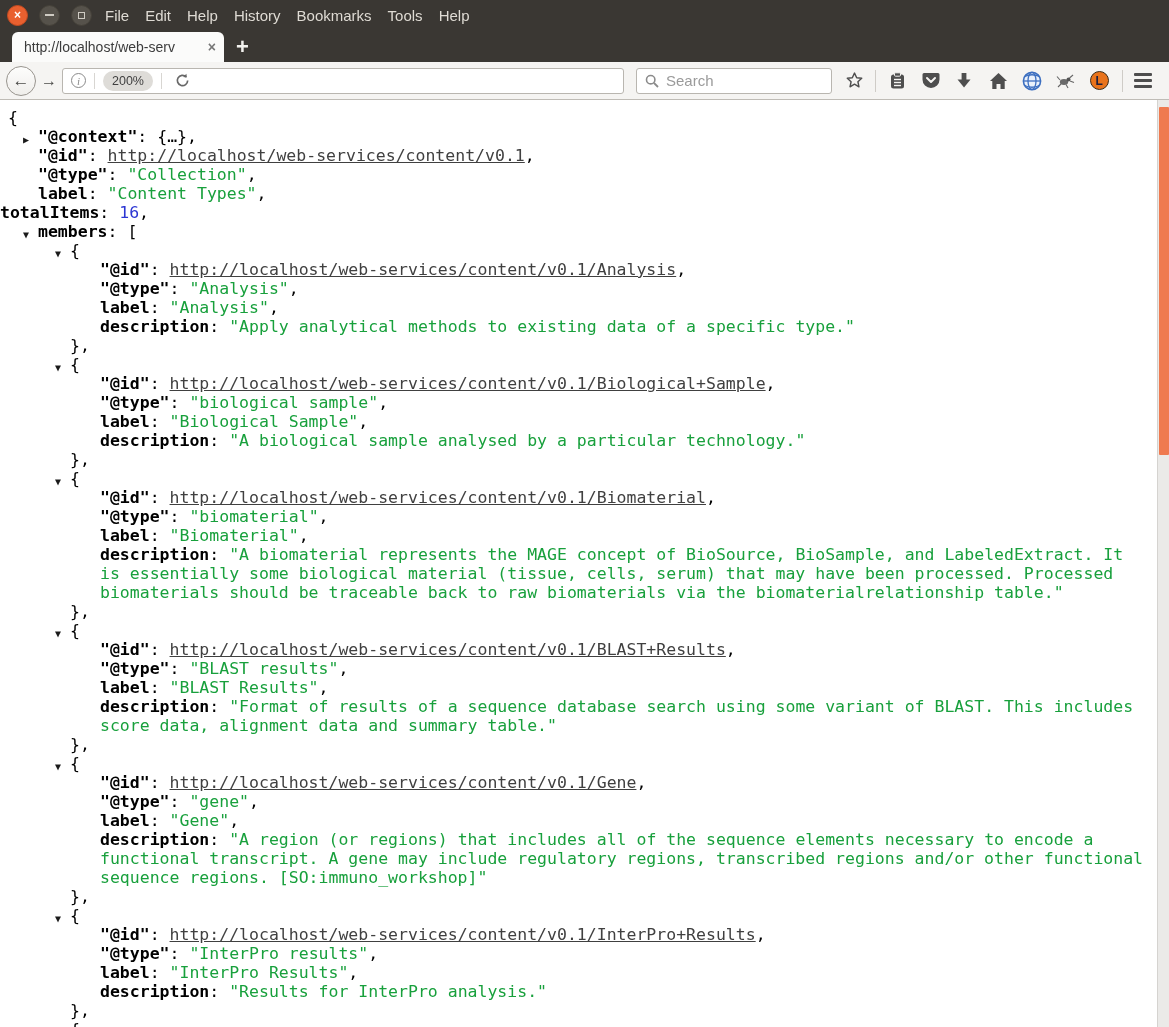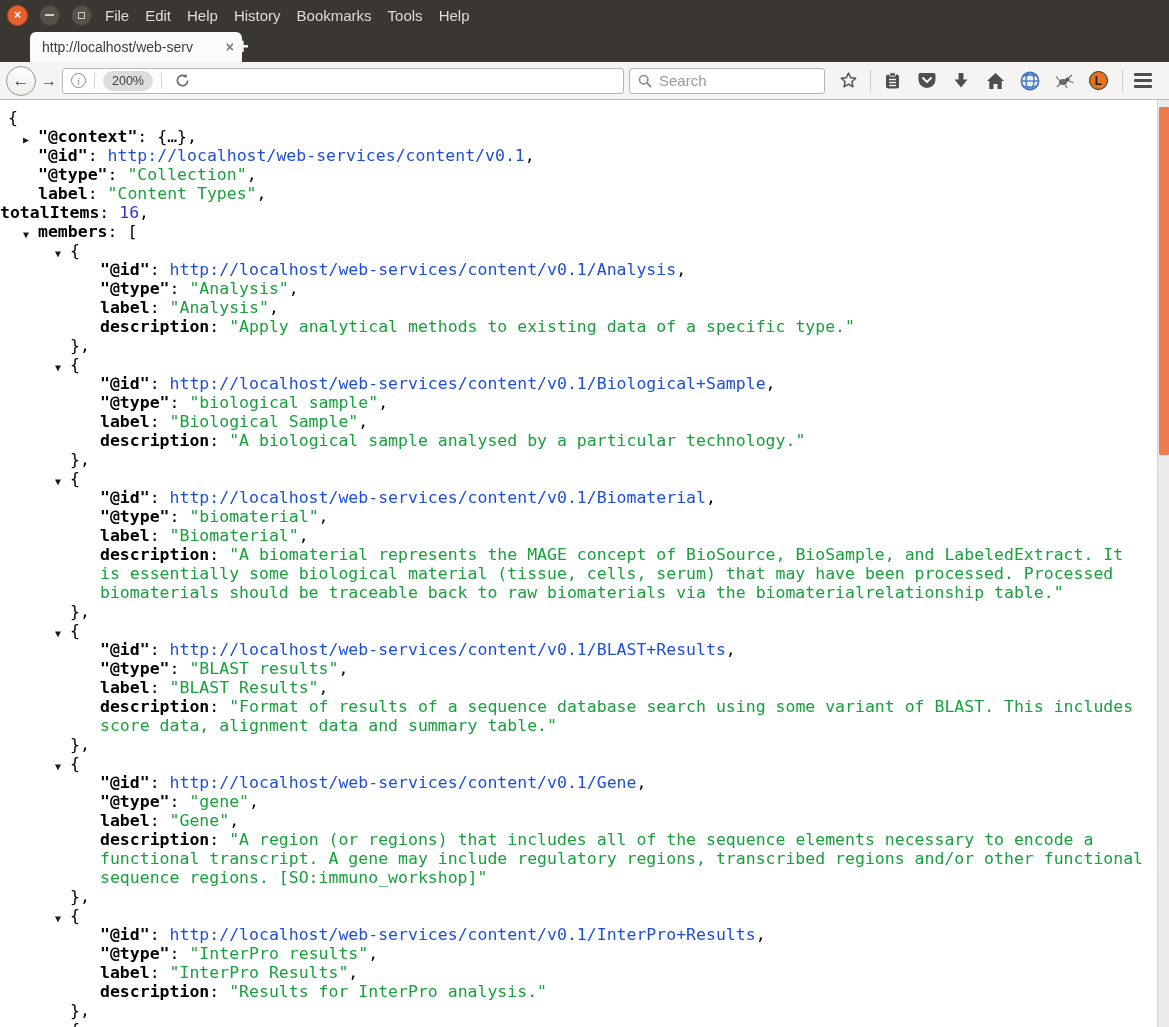--- a/index.html
+++ b/index.html
@@ -13,21 +13,21 @@
           font-size:12px; line-height:1; }
   .wbtn.close { background:#e9602f; border:1px solid #c44a20; color:#fff; font-weight:bold; }
   .wbtn.min, .wbtn.max { background:#56524b; border:1px solid #454139; color:#cfcbc3; }
   .wbtn.max .sq { width:7px; height:7px; border:1.5px solid #cfcbc3; display:block; }
   .wbtn.min .bar { width:9px; height:2px; background:#cfcbc3; display:block; }
   .menubar { display:flex; gap:16px; color:#dfdbd4; font-size:15px; }
   .menu-item { cursor:default; }
 
   
   .tabstrip { height:32px; background:#3a3733; position:relative; }
-  .tab { position:absolute; left:30px; top:2px; width:212px; height:30px; background:#fbfbfa;
+  .tab { position:absolute; left:12px; top:2px; width:212px; height:30px; background:#fbfbfa;
          border-radius:6px 6px 0 0; display:flex; align-items:center; padding:0 8px 0 12px; }
   .tab-title { font-size:14px; color:#3c3c3c; white-space:nowrap; overflow:hidden; flex:1; position:relative; }
   .tab-fade { position:absolute; right:0; top:0; bottom:0; width:24px;
               background:linear-gradient(to right, rgba(251,251,250,0), #fbfbfa); }
   .tab-close { color:#777; font-size:14px; font-weight:bold; margin-left:6px; line-height:1; }
   .newtab { position:absolute; left:236px; top:8px; color:#f2f1ee; font-size:22px; font-weight:bold; line-height:18px; }
 
   
   .navbar { height:38px; background:#f5f4f2; border-bottom:1px solid #bfbcb6;
             display:flex; align-items:center; padding:0 6px; }
@@ -40,21 +40,21 @@
   .info-badge { width:15px; height:15px; border-radius:50%; border:1px solid #8a8a8a; color:#8a8a8a;
                 font-family:"Liberation Serif", serif; font-size:11px; font-style:italic;
                 display:flex; align-items:center; justify-content:center; flex:none; }
   .vsep { width:1px; height:16px; background:#d8d6d2; margin:0 8px; flex:none; }
   .urltext { font-size:15px; white-space:nowrap; overflow:hidden; flex:1; }
   .urltext .host { color:#1b1b1b; }
   .urltext .path { color:#9b9b9b; }
   .zoom-pill { background:#dedcd8; border-radius:10px; height:20px; padding:0 9px; font-size:12.5px;
                color:#3f3f3f; display:flex; align-items:center; flex:none; }
   .searchbar { width:196px; height:26px; background:#fff; border:1px solid #b9b6b0; border-radius:3px;
-               display:flex; align-items:center; padding:0 8px; margin-left:5px; flex:none; }
+               display:flex; align-items:center; padding:0 8px; margin-left:12px; flex:none; }
   .searchbar input { border:none; outline:none; width:140px; font-size:15px; color:#444;
                      font-family:"Liberation Sans", sans-serif; margin-left:7px; background:transparent; }
   .searchbar input::placeholder { color:#9a9a9a; }
   .tb-icons { display:flex; align-items:center; flex:1; justify-content:space-evenly; padding:0 2px; }
   .tb-btn { display:flex; align-items:center; justify-content:center; width:26px; height:26px; }
   .tbsep { width:1px; height:22px; background:#cfccc7; flex:none; }
   .lbadge { width:19px; height:19px; border-radius:50%; background:#e9731b; border:1px solid #3a2b17;
             color:#20203c; font-weight:bold; font-size:12px; display:flex; align-items:center; justify-content:center; }
   .hamburger { display:flex; flex-direction:column; gap:3px; }
   .hamburger span { width:18px; height:3px; background:#4e4e4e; border-radius:1px; }
@@ -62,21 +62,21 @@
   
   .content { position:relative; height:927px; background:#fff; overflow:hidden; }
   .json-pane { padding:8px 10px 0 0; width:1157px; overflow:hidden; height:100%; }
   .jrow { position:relative; font-family:"DejaVu Sans Mono", monospace; font-size:16.5px; line-height:19px;
           color:#000; word-wrap:break-word; }
   .twisty { position:absolute; font-size:10px; color:#1a1a1a; top:3px; }
   .seg-k { font-weight:bold; color:#000; }
   .seg-p { color:#000; }
   .seg-s { color:#18a03c; }
   .seg-n { color:#2c36d3; }
-  .seg-l { color:#1d4ed8; cursor:pointer; }
+  .seg-l { color:#404040; text-decoration:underline; cursor:pointer; }
 
   
   .scrollbar { position:absolute; top:0; right:0; width:12px; height:100%; background:#ebeae8;
                border-left:1px solid #d5d3d0; }
   .scroll-thumb { position:absolute; top:7px; left:1px; width:10px; height:348px; background:#ef7a50; border-radius:1px; }
 
   svg { display:block; }
 </style>
 </head>
 <body>

